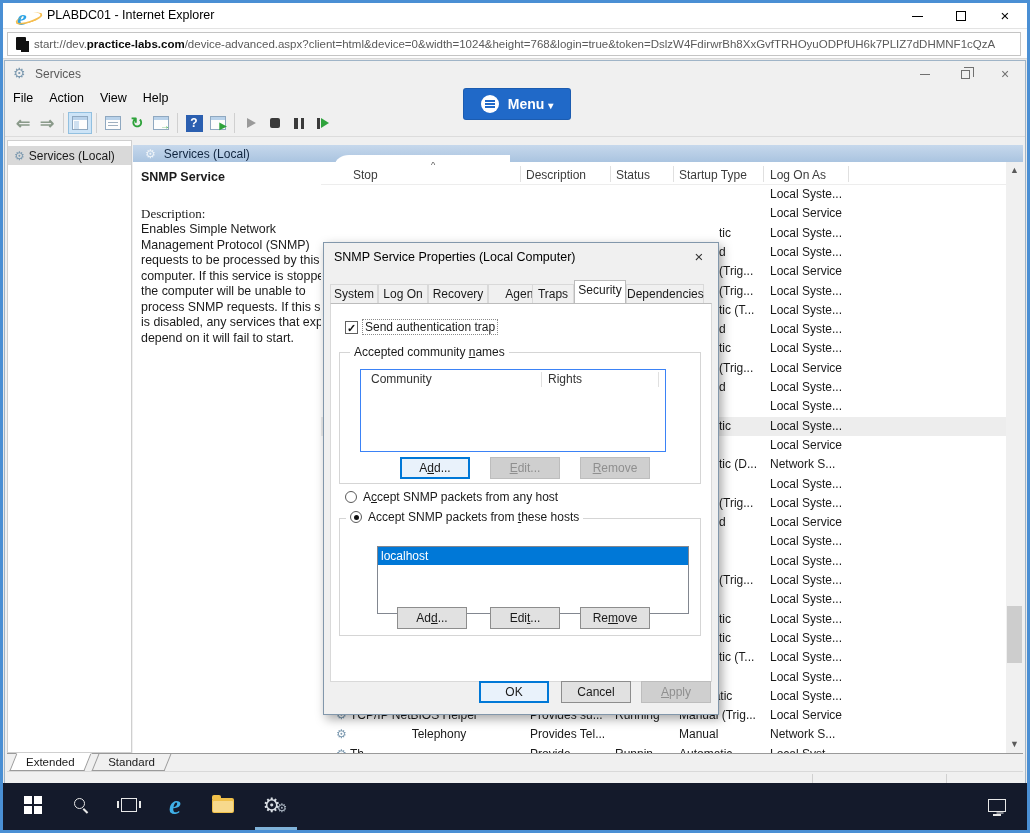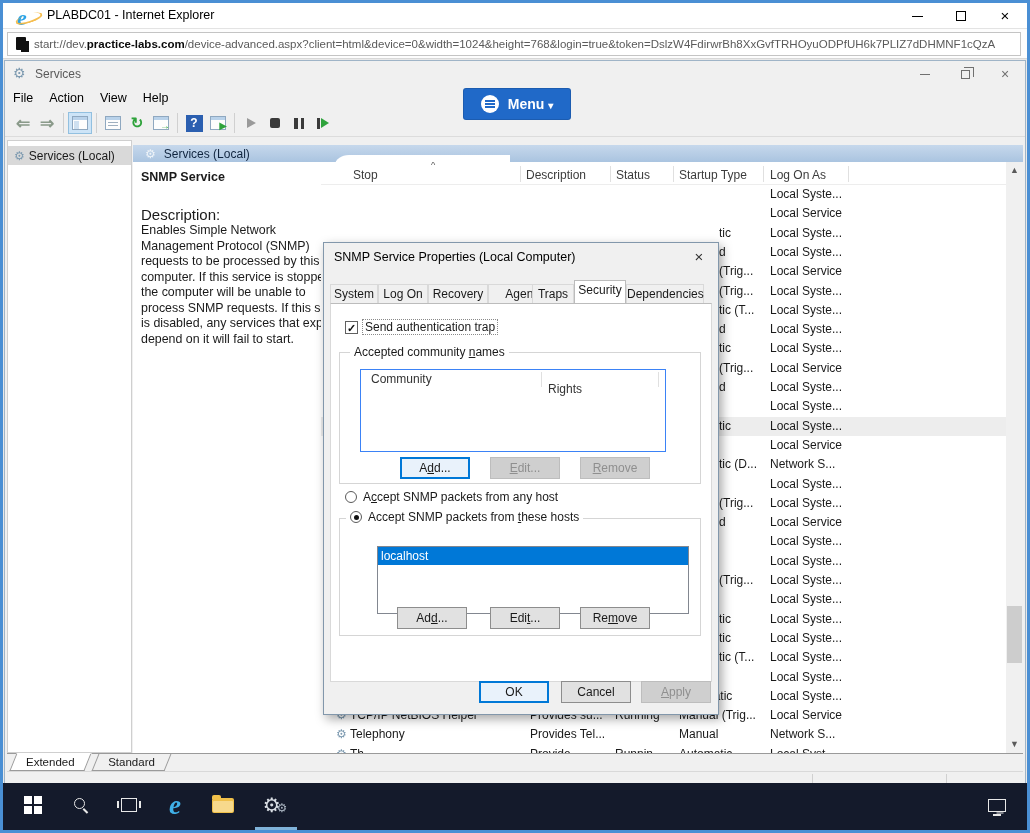--- a/index.html
+++ b/index.html
@@ -67,21 +67,21 @@
   .burger:after { content:""; position:absolute; left:4px; top:5px; width:10px; height:2px; background:#2069c8; box-shadow:0 3px 0 #2069c8, 0 6px 0 #2069c8; }
   
   .tree { position:absolute; left:2px; top:79px; width:125px; bottom:35px; background:#fff; border:1px solid #cfcfcf; }
   .tree-item { height:19px; background:#d9d9d9; display:flex; align-items:center; gap:4px; padding-left:6px; font-size:12px; margin-top:5px; }
   .band { position:absolute; left:128px; top:84px; right:2px; height:17px; background:linear-gradient(#c6d8ec,#aac4e0); display:flex; align-items:center; gap:8px; padding-left:12px; font-size:12px; color:#10253f; }
   .notch { position:absolute; left:330px; top:94px; width:175px; height:13px; background:#fff; border-top-left-radius:14px 10px; }
   .descpane { position:absolute; left:128px; top:101px; width:188px; bottom:35px; background:#fff; overflow:hidden; padding:8px 0 0 8px; }
   .descpane .svcname { font-weight:bold; font-size:12.5px; margin-bottom:22px; }
   .descpane .linkline { font-size:12.4px; line-height:15.5px; white-space:nowrap; }
   .descpane a { color:#0563c1; text-decoration:underline; }
-  .desc-label { margin-top:20px; font-size:15px; }
+  .desc-label { margin-top:20px; font-size:13px;font-family:Liberation Serif, serif; }
   .desc-line { font-size:12.4px; line-height:15.5px; white-space:nowrap; overflow:hidden; width:182px; }
   
   .list { position:absolute; left:316px; top:101px; right:2px; bottom:35px; background:#fff; overflow:hidden; }
   .hdr-label { position:absolute; top:4px; height:18px; font-size:12px; color:#3c3c3c; line-height:18px; }
   .hdr-div { position:absolute; top:4px; width:1px; height:16px; background:#e0e0e0; }
   .hdr-bottom { position:absolute; left:0; right:17px; top:22px; height:1px; background:#ededed; }
   .sort-asc { position:absolute; left:110px; top:-2px; font-size:9px; color:#555; }
   .svc-row { position:absolute; left:0; right:17px; height:19px; font-size:12px; line-height:19px; white-space:nowrap; }
   .svc-row.sel { background:#ededed; }
   .svc-row span { position:absolute; overflow:hidden; }
@@ -112,21 +112,21 @@
   .cb-box { width:13px; height:13px; border:1px solid #606060; background:#fff; color:#111; font-size:11px; line-height:12px; text-align:center; font-weight:bold; }
   .cb-label { font-size:12px; outline:1px dotted #8a8a8a; padding:0 2px; }
   
   .grp { position:absolute; border:1px solid #d5d5d5; }
   .grp-label { position:absolute; left:10px; top:-8px; background:#fff; padding:0 4px; font-size:12px; }
   .mn { text-decoration:underline; }
   
   .commlist { position:absolute; left:20px; top:16px; right:34px; height:83px; border:1px solid #3b82f6; background:#fff; }
   .comm-hdr { position:absolute; left:0; top:0; right:0; height:19px; font-size:12px; color:#333; }
   .comm-hdr .c1 { position:absolute; left:10px; top:2px; }
-  .comm-hdr .c2 { position:absolute; left:187px; top:12px; }
+  .comm-hdr .c2 { position:absolute; left:187px; top:2px; }
   .comm-div { position:absolute; top:2px; width:1px; height:15px; background:#e0e0e0; }
   
   .btn { position:absolute; height:22px; background:#e1e1e1; border:1px solid #8d8d8d; font-size:12px; text-align:center; line-height:20px; font-family:"Liberation Sans",sans-serif; }
   .btn.default { border:2px solid #0078d7; background:#e9f2fb; line-height:18px; }
   .btn.disabled { background:#cfcfcf; border-color:#bdbdbd; color:#8f8f8f; }
   
   .radio-row { position:absolute; display:flex; align-items:center; gap:6px; font-size:12px; }
   .rb { width:12px; height:12px; border:1px solid #5a5a5a; border-radius:50%; background:#fff; position:relative; }
   .rb.on:after { content:""; position:absolute; left:2.5px; top:2.5px; width:5px; height:5px; border-radius:50%; background:#111; }
   
@@ -411,21 +411,21 @@
           <div class="svc-row" style="top: 544.1px;">
             <span class="row-gear">⚙</span>
             <span style="left: 29px; width: 178px;">TCP/IP NetBIOS Helper</span>
             <span style="left: 209px; width: 82px;">Provides su...</span>
             <span style="left: 294px; width: 56px;">Running</span>
             <span style="left: 358px; width: 88px;">Manual (Trig...</span>
             <span style="left: 449px; width: 90px;">Local Service</span>
           </div>
           <div class="svc-row" style="top: 563.4px;">
             <span class="row-gear">⚙</span>
-            <span style="left: 29px; width: 178px;">Telephony</span>
+            <span style="left: 29px; width: 178px; text-align: center;">Telephony</span>
             <span style="left: 209px; width: 82px;">Provides Tel...</span>
             <span style="left: 294px; width: 56px;"></span>
             <span style="left: 358px; width: 88px;">Manual</span>
             <span style="left: 449px; width: 90px;">Network S...</span>
           </div>
           <div class="svc-row" style="top: 582.7px;">
             <span class="row-gear">⚙</span>
             <span style="left: 29px; width: 178px;">Th</span>
             <span style="left: 209px; width: 82px;">Provide</span>
             <span style="left: 294px; width: 56px;">Runnin</span>

